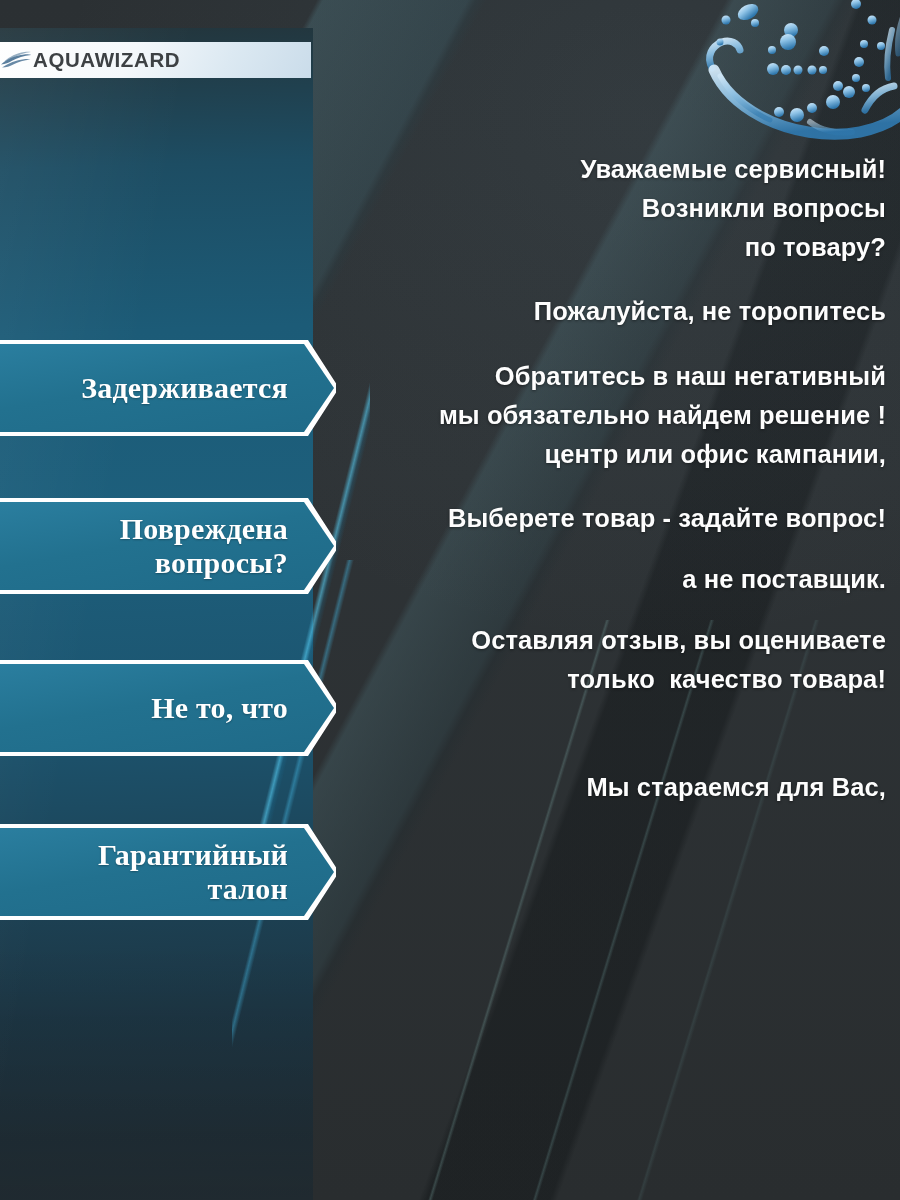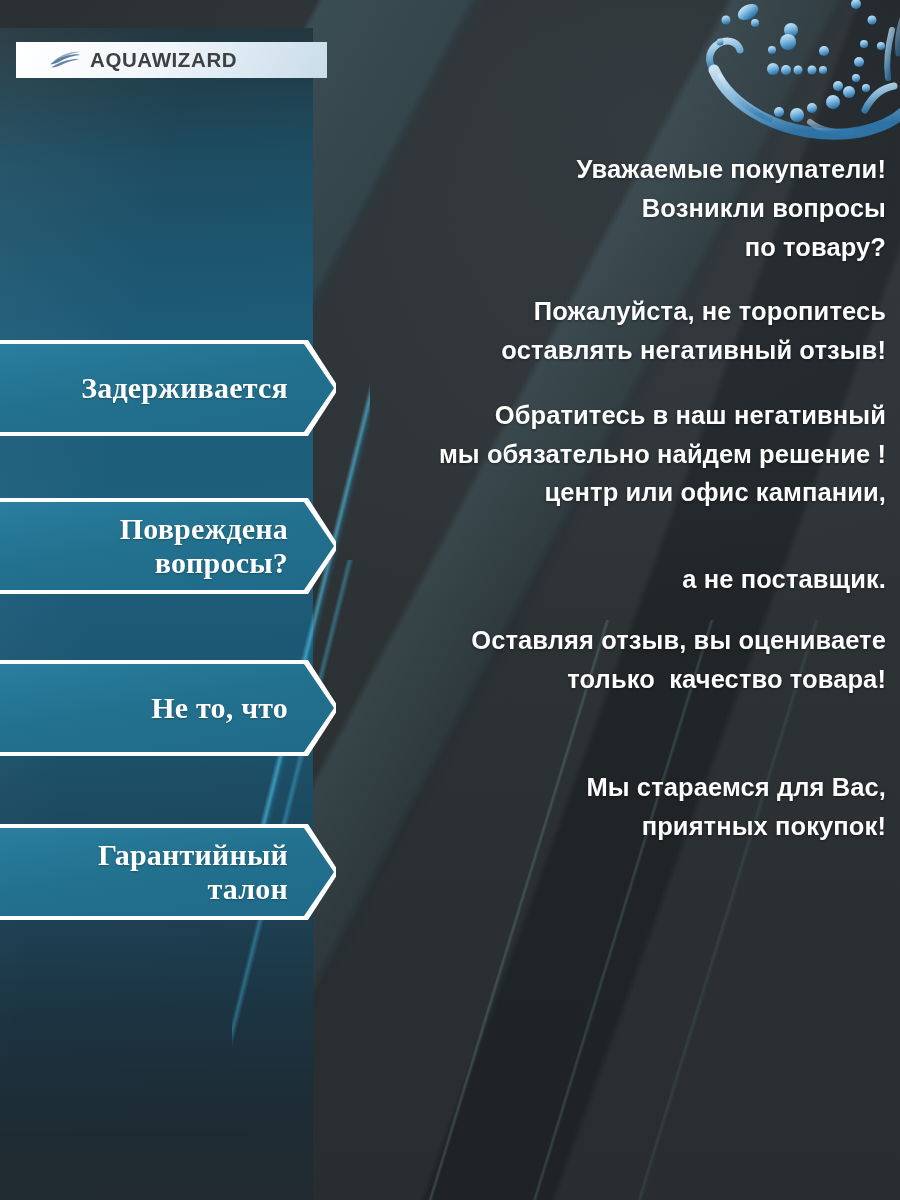--- a/index.html
+++ b/index.html
@@ -99,23 +99,23 @@
     filter:blur(0.4px);
   }
   .gleam2 {
     position:absolute; left:232px; top:560px; width:130px; height:520px;
     background:
       linear-gradient(104deg, rgba(0,0,0,0) 44%, rgba(70,190,235,0.40) 45.3%, rgba(0,0,0,0) 47%);
   }
 
   
   .logo-plate {
-    position:absolute; left:16px; top:42px; width:311px; height:36px;
+    position:absolute; left:0; top:42px; width:311px; height:36px;
     background:linear-gradient(118deg,#ffffff 0%, #f4f8fb 42%, #dce9f2 72%, #cadcea 100%);
-    display:flex; align-items:center; padding-left:33px; gap:9px;
+    display:flex; align-items:center; gap:1px;
   }
   .logo-mark { width:32px; height:18px; flex:0 0 auto; }
   .logo-text {
     font-family:"Liberation Sans", sans-serif;
     font-weight:bold; font-size:20.5px; letter-spacing:0.6px;
     color:#3d4144; white-space:nowrap;
   }
 
   
   .tab {
@@ -278,40 +278,39 @@
   <div class="tab" id="tab-4">
     <div class="edge"></div>
     <div class="fill"></div>
     <div class="label">
       <span>Гарантийный</span><br>
       <span>талон</span>
     </div>
   </div>
 
   <div class="messages">
-    <p>Уважаемые покупатели!</p>
+    <p>Уважаемые сервисный!</p>
     <p>Возникли вопросы</p>
     <p>по товару?</p>
 
     <div class="gap-md"></div>
     <p>Пожалуйста, не торопитесь</p>
-    <p>оставлять негативный отзыв!</p>
 
     <div class="gap-md"></div>
     <p>Обратитесь в наш негативный</p>
     <p>мы обязательно найдем решение !</p>
     <p>центр или офис кампании,</p>
 
     <div class="gap-md"></div>
+    <p>Выберете товар - задайте вопрос!</p>
 
     <div class="gap-sm"></div>
     <p>а не поставщик.</p>
 
     <div class="gap-sm"></div>
     <p>Оставляя отзыв, вы оцениваете</p>
     <p>только  качество товара!</p>
 
     <div class="gap-lg"></div>
     <p>Мы стараемся для Вас,</p>
-    <p>приятных покупок!</p>
   </div>
 
 </div>
 
 </body></html>

